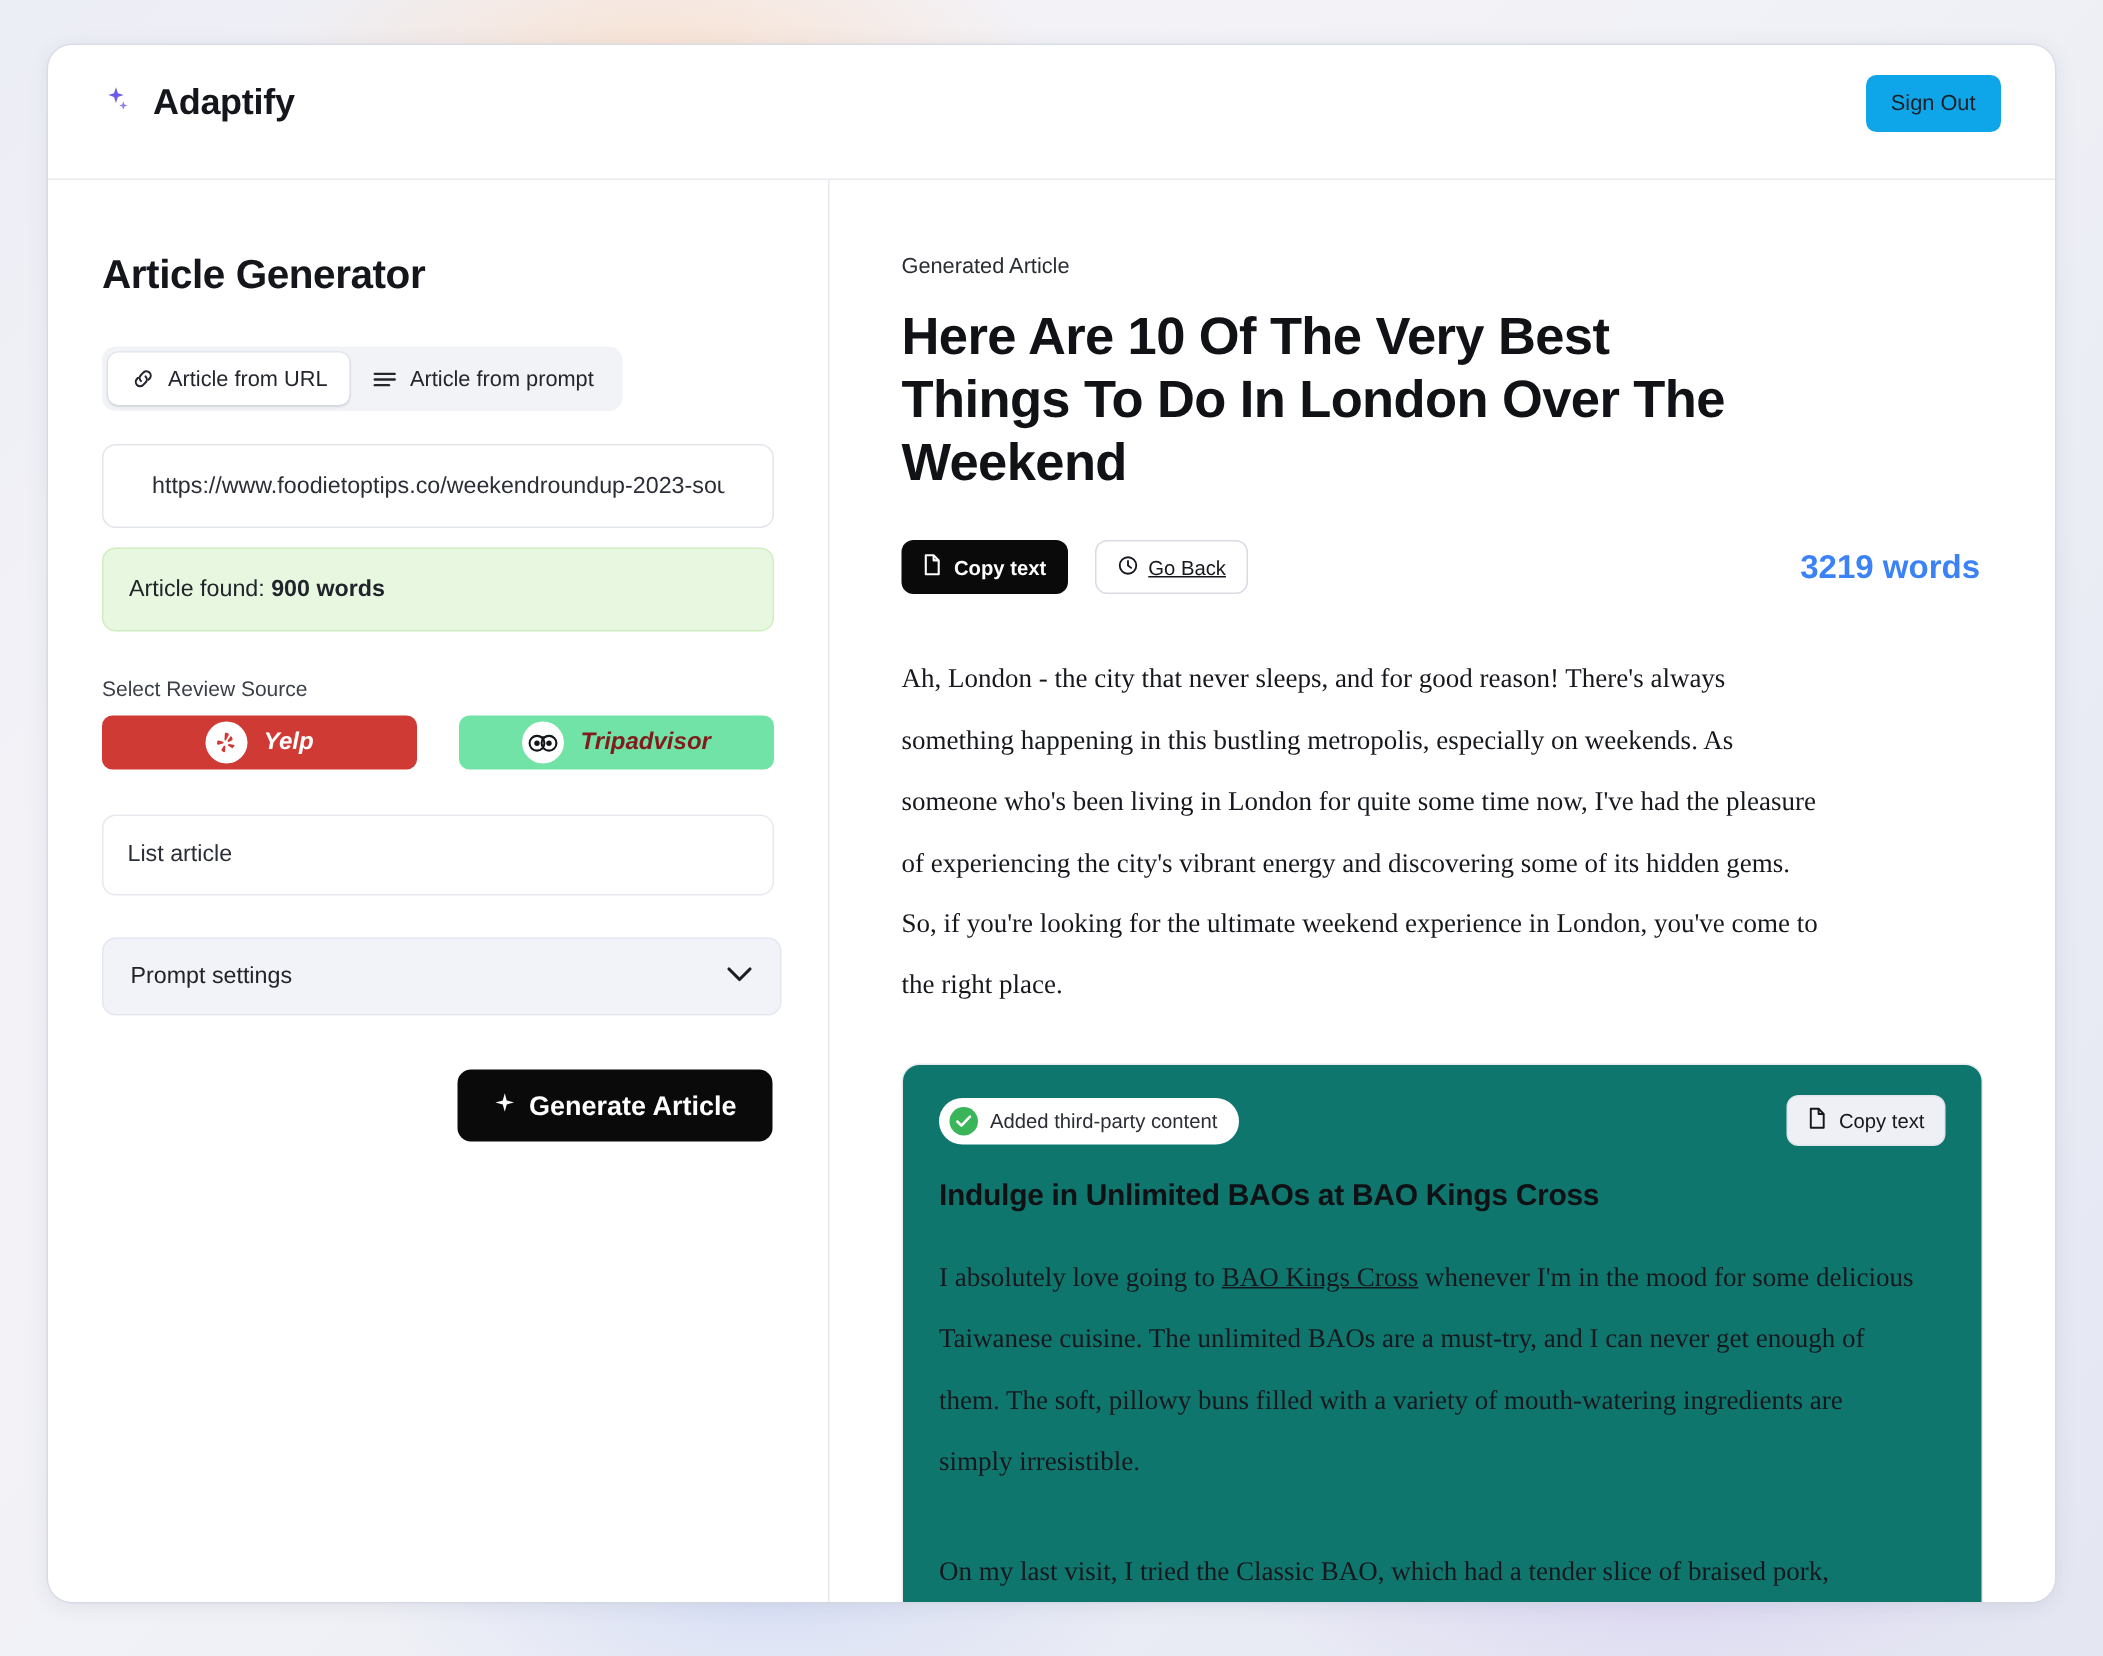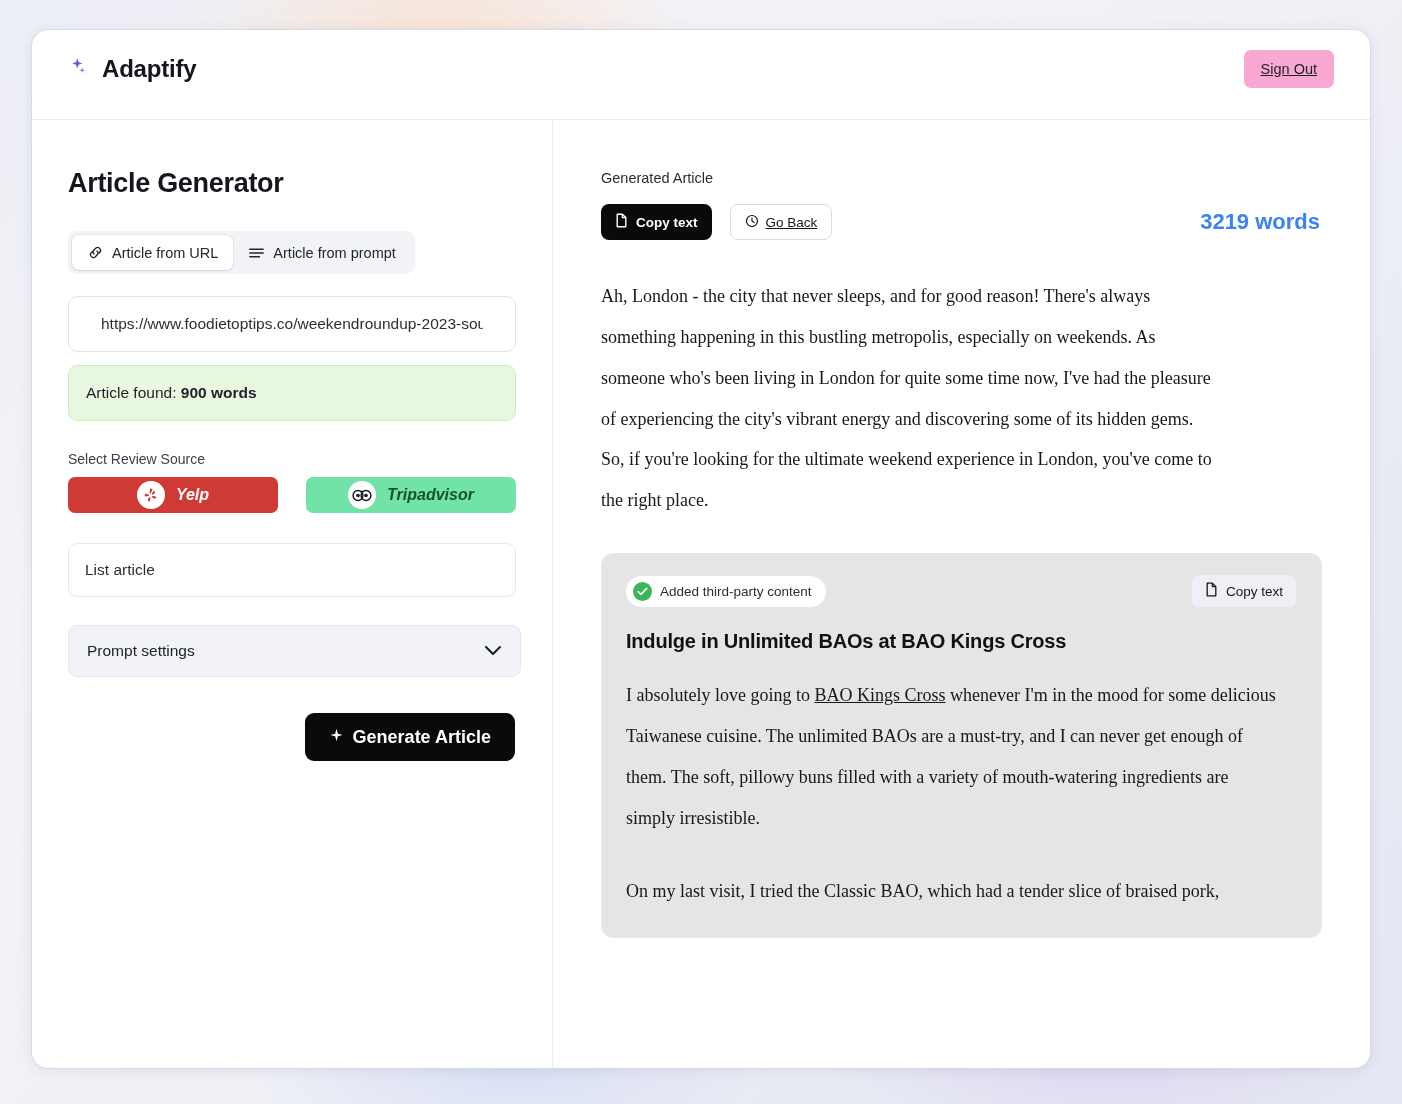--- a/index.html
+++ b/index.html
@@ -52,29 +52,28 @@
     align-items: center;
     justify-content: space-between;
     padding: 0 36px 12px 36px;
   }
   .brand { display: flex; align-items: center; gap: 10px; }
   .brand-mark { width: 24px; height: 26px; position: relative; display: block; }
   .brand-name {
     font-size: 24px; font-weight: 700; color: #14161c; letter-spacing: -.2px;
   }
   .signout-btn {
-    background: #f9a8d4;
+    background: #0ea5e9;
     border: none;
     border-radius: 7px;
     padding: 11px 17px;
     font-size: 14.5px;
     color: #1d2026;
     font-family: "Liberation Sans", sans-serif;
     cursor: pointer;
-    text-decoration: underline;
   }
 
   
   .split { display: flex; height: calc(1038px - 90px); }
   .left-pane {
     width: 521px;
     border-right: 1px solid #e9eaee;
     padding: 48px 36px 0 36px;
   }
   .right-pane {
@@ -149,21 +148,21 @@
     height: 36px;
     border-radius: 7px;
     border: none;
     display: flex; align-items: center; justify-content: center; gap: 11px;
     font-size: 16px; font-weight: 700;
     cursor: pointer;
     font-family: "Liberation Sans", sans-serif;
     font-style: italic;
   }
   .source-btn.yelp { background: #cf3a35; color: #ffffff; }
-  .source-btn.tripadvisor { background: #72e3a6; color: #14532d; justify-content: center; }
+  .source-btn.tripadvisor { background: #72e3a6; color: #7f1d1d; justify-content: center; }
   .logo-circle {
     width: 28px; height: 28px; border-radius: 50%;
     background: #ffffff;
     display: flex; align-items: center; justify-content: center;
     flex: none;
   }
 
   .template-select {
     width: 100%; height: 54px;
     border: 1px solid #e7e9ee;
@@ -247,21 +246,21 @@
   .body-text {
     font-family: "Liberation Serif", serif;
     font-size: 18px;
     line-height: 2.27;
     color: #16181d;
     max-width: 620px;
   }
 
   .tp-card {
     margin-top: 32px;
-    background: #e5e5e5;
+    background: #0f766e;
     border: 1px solid #e7eaf1;
     border-radius: 12px;
     padding: 20px 24px 26px 24px;
     margin-right: 8px;
   }
   .tp-head {
     display: flex; align-items: center; justify-content: space-between;
     margin-bottom: 22px;
   }
   .tp-badge {
@@ -405,20 +404,21 @@
           </span>
           <span>Generate Article</span>
         </button>
       </div>
 
     </div>
 
     <div class="right-pane">
 
       <div class="eyebrow">Generated Article</div>
+      <h1 class="article-title">Here Are 10 Of The Very Best Things To Do In London Over The Weekend</h1>
 
       <div class="action-row">
         <button class="btn-copy-dark">
           <span>
             <svg width="14" height="15" viewBox="0 0 14 15" fill="none" stroke="#ffffff" stroke-width="1.4" stroke-linejoin="round">
               <path d="M2.2 1.2 h5.2 l3.4 3.4 v9.2 h-8.6 z"></path>
               <path d="M7.4 1.2 v3.4 h3.4"></path>
             </svg>
           </span>
           <span>Copy text</span>

